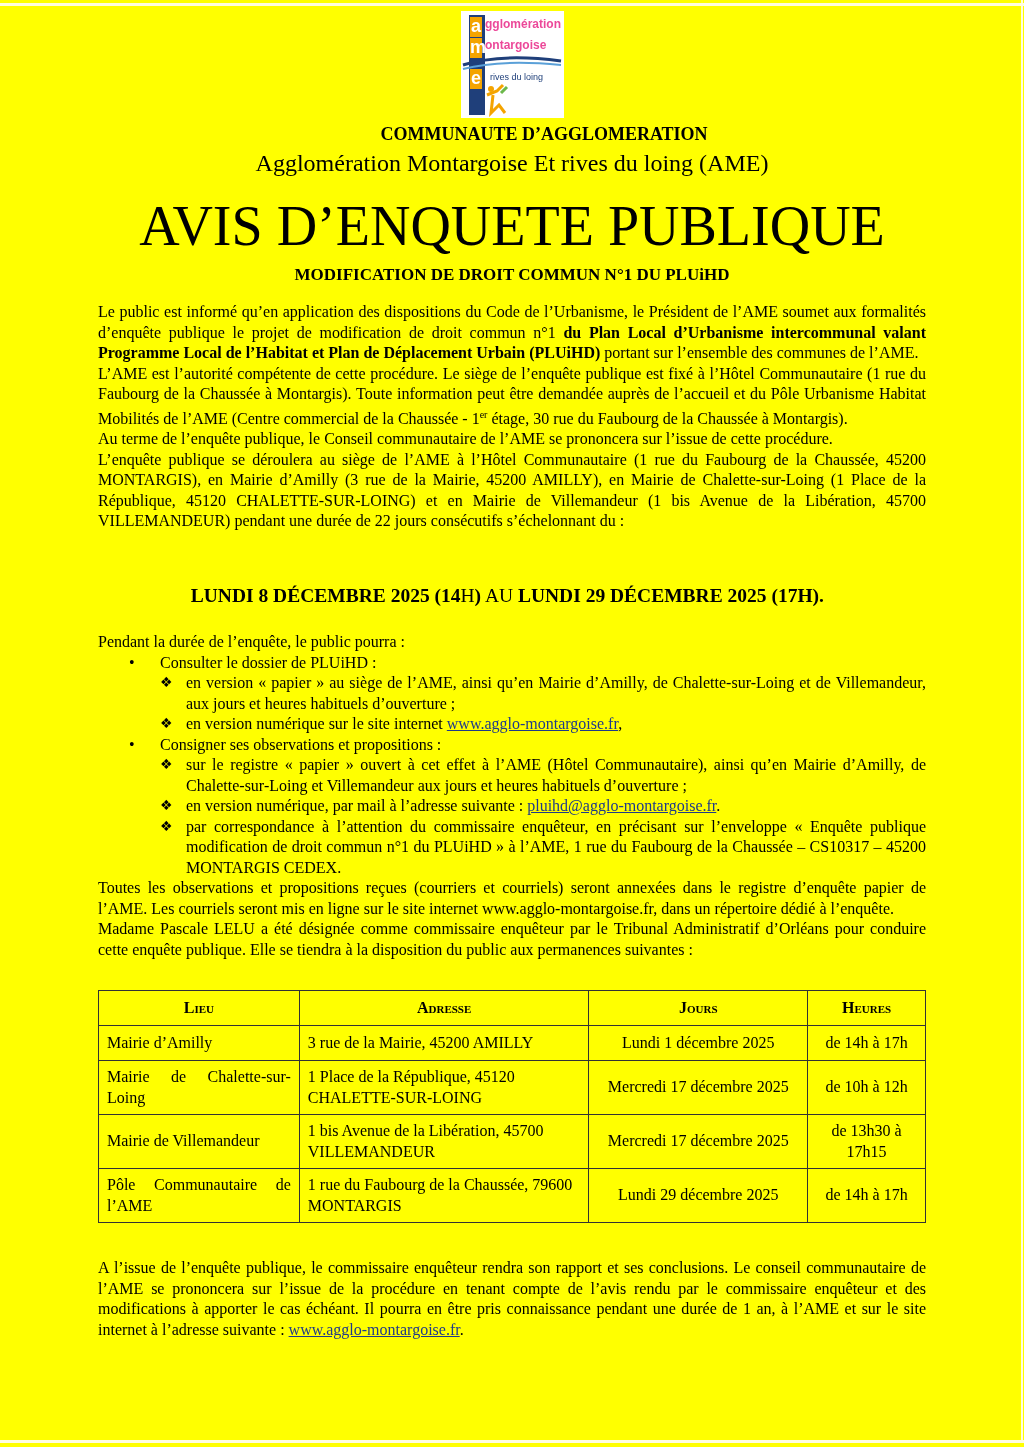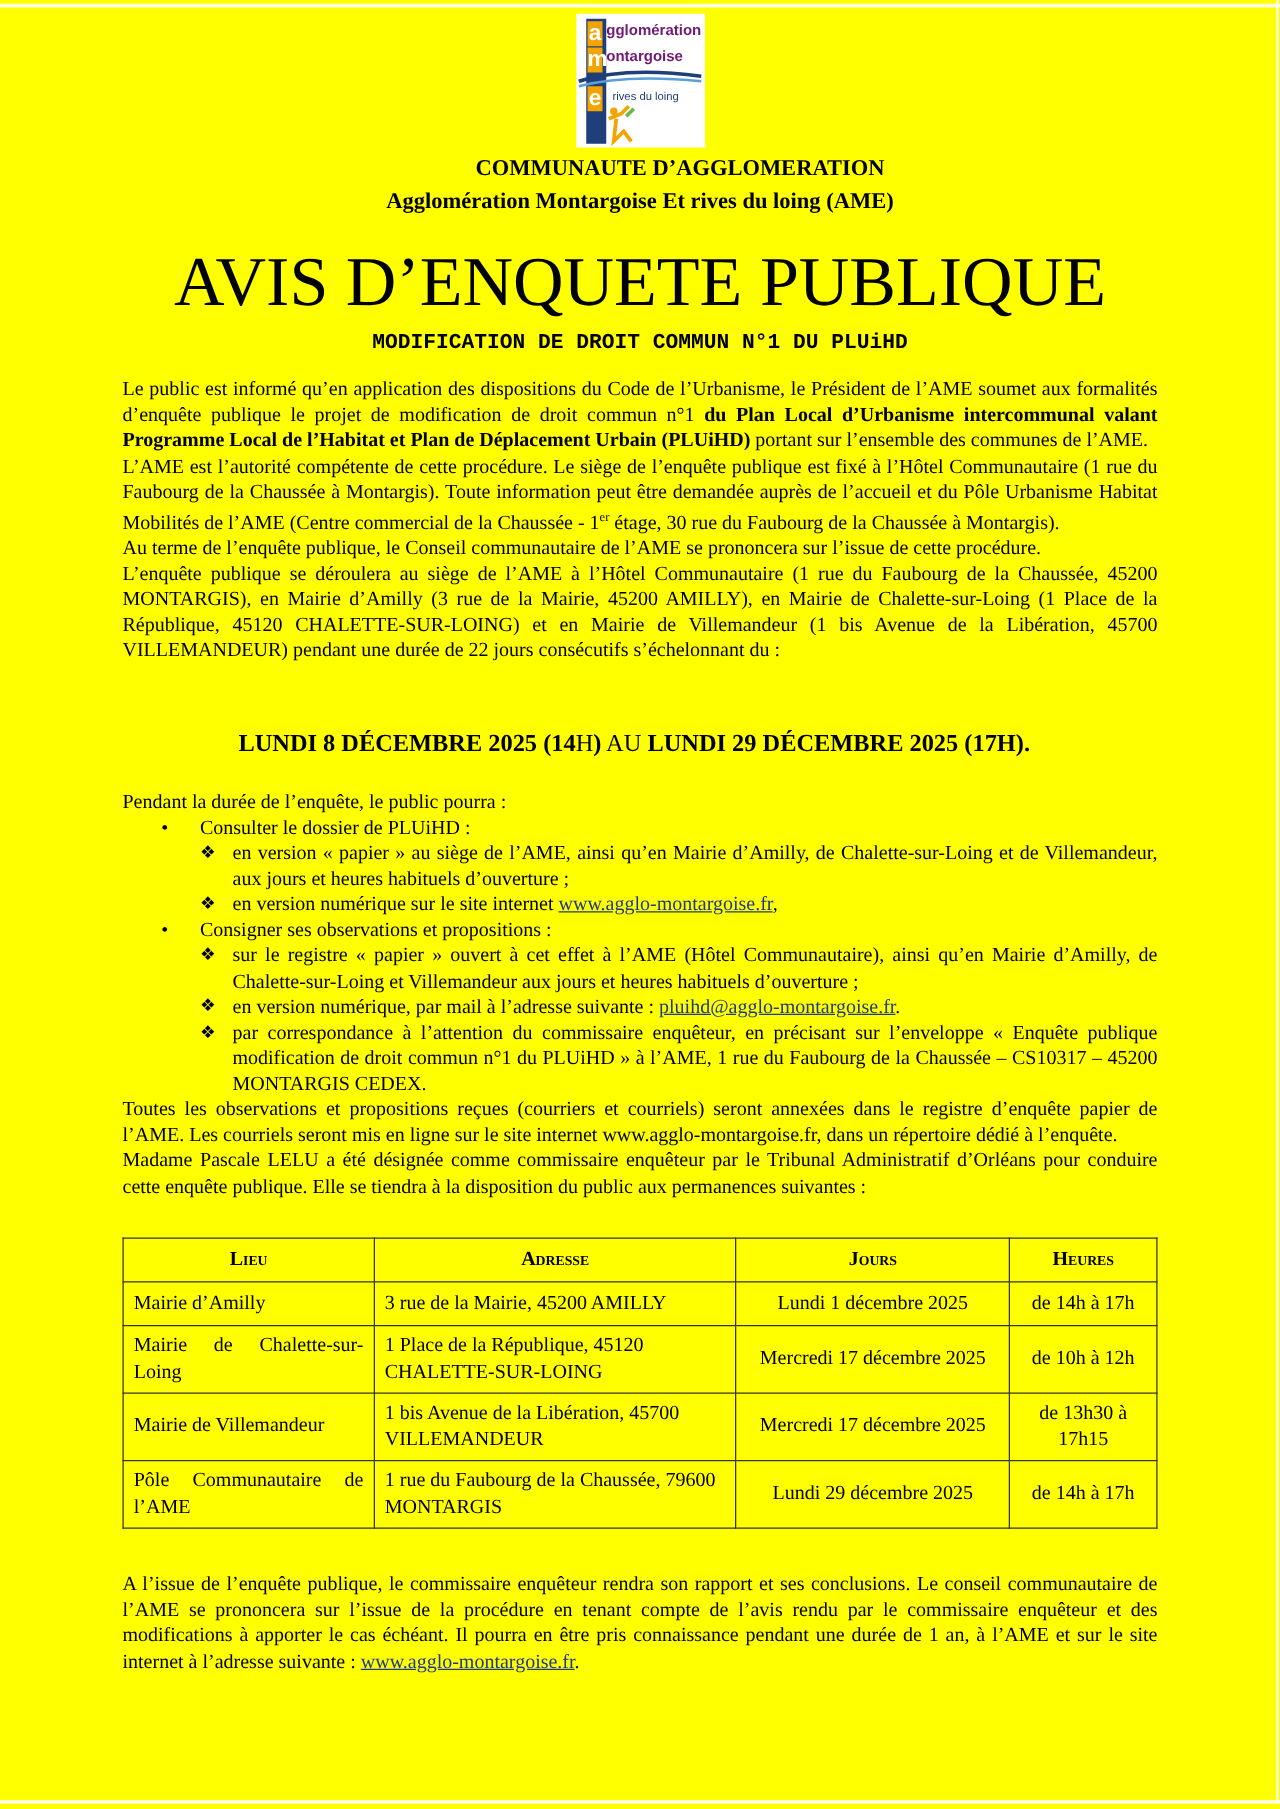--- a/index.html
+++ b/index.html
@@ -12,27 +12,27 @@
   }
   .top-line { position: absolute; left: 0; top: 3px; width: 1024px; height: 3px; background: #fffde0; }
   .bottom-line { position: absolute; left: 0; top: 1440px; width: 1024px; height: 3px; background: #fffde0; }
   .right-line { position: absolute; left: 1021px; top: 0; width: 2px; height: 1440px; background: #fffde0; }
 
   .logo {
     position: absolute; left: 461px; top: 11px; width: 103px; height: 107px;
     background: #fff; overflow: hidden;
   }
   .logo .bar { position: absolute; left: 10px; width: 12px; height: 20px; color: #fff; font: bold 18px "Liberation Sans", sans-serif; text-align: center; line-height: 18px; }
-  .logo .ln { position: absolute; left: 24px; font: bold 12px "Liberation Sans", sans-serif; color: #701a75; white-space: nowrap; }
+  .logo .ln { position: absolute; left: 24px; font: bold 12px "Liberation Sans", sans-serif; color: #ec4899; white-space: nowrap; }
   .logo .sub { position: absolute; left: 29px; top: 61px; font: 9px "Liberation Sans", sans-serif; color: #1f3f7a; }
 
   .hdr1 { position: absolute; top: 124px; left: 0; width: 1024px; text-align: center; font-weight: bold; font-size: 18px; padding-left: 32px; }
-  .hdr2 { position: absolute; top: 150px; left: 0; width: 1024px; text-align: center; font-weight: bold; font-size: 18px; }
+  .hdr2 { position: absolute; top: 150px; left: 0; width: 1024px; text-align: center; font-weight: normal; font-size: 24px; }
   .title { position: absolute; top: 194px; left: 0; width: 1024px; text-align: center; font-size: 56px; letter-spacing: 0px; }
-  .subtitle { position: absolute; top: 265px; left: 0; width: 1024px; text-align: center; font-weight: bold; font-size: 17px; font-family: Liberation Mono, monospace; }
+  .subtitle { position: absolute; top: 265px; left: 0; width: 1024px; text-align: center; font-weight: bold; font-size: 17px; }
 
   .body { position: absolute; left: 98px; width: 828px; font-size: 16px; line-height: 20.5px; text-align: justify; }
   .body p { margin: 0; }
   .p1 { top: 302px; }
   .dates { position: absolute; top: 585px; left: 0; width: 824px; text-align: right; font-weight: bold; font-size: 19.5px; }
   .dates .sc { font-weight: normal; font-variant: small-caps; }
   .intro2 { top: 632px; }
   ul.l1 { list-style: none; margin: 0; padding: 0; }
   ul.l1 > li { position: relative; padding-left: 62px; }
   ul.l1 > li > .b1 { position: absolute; left: 31px; top: 0; }

